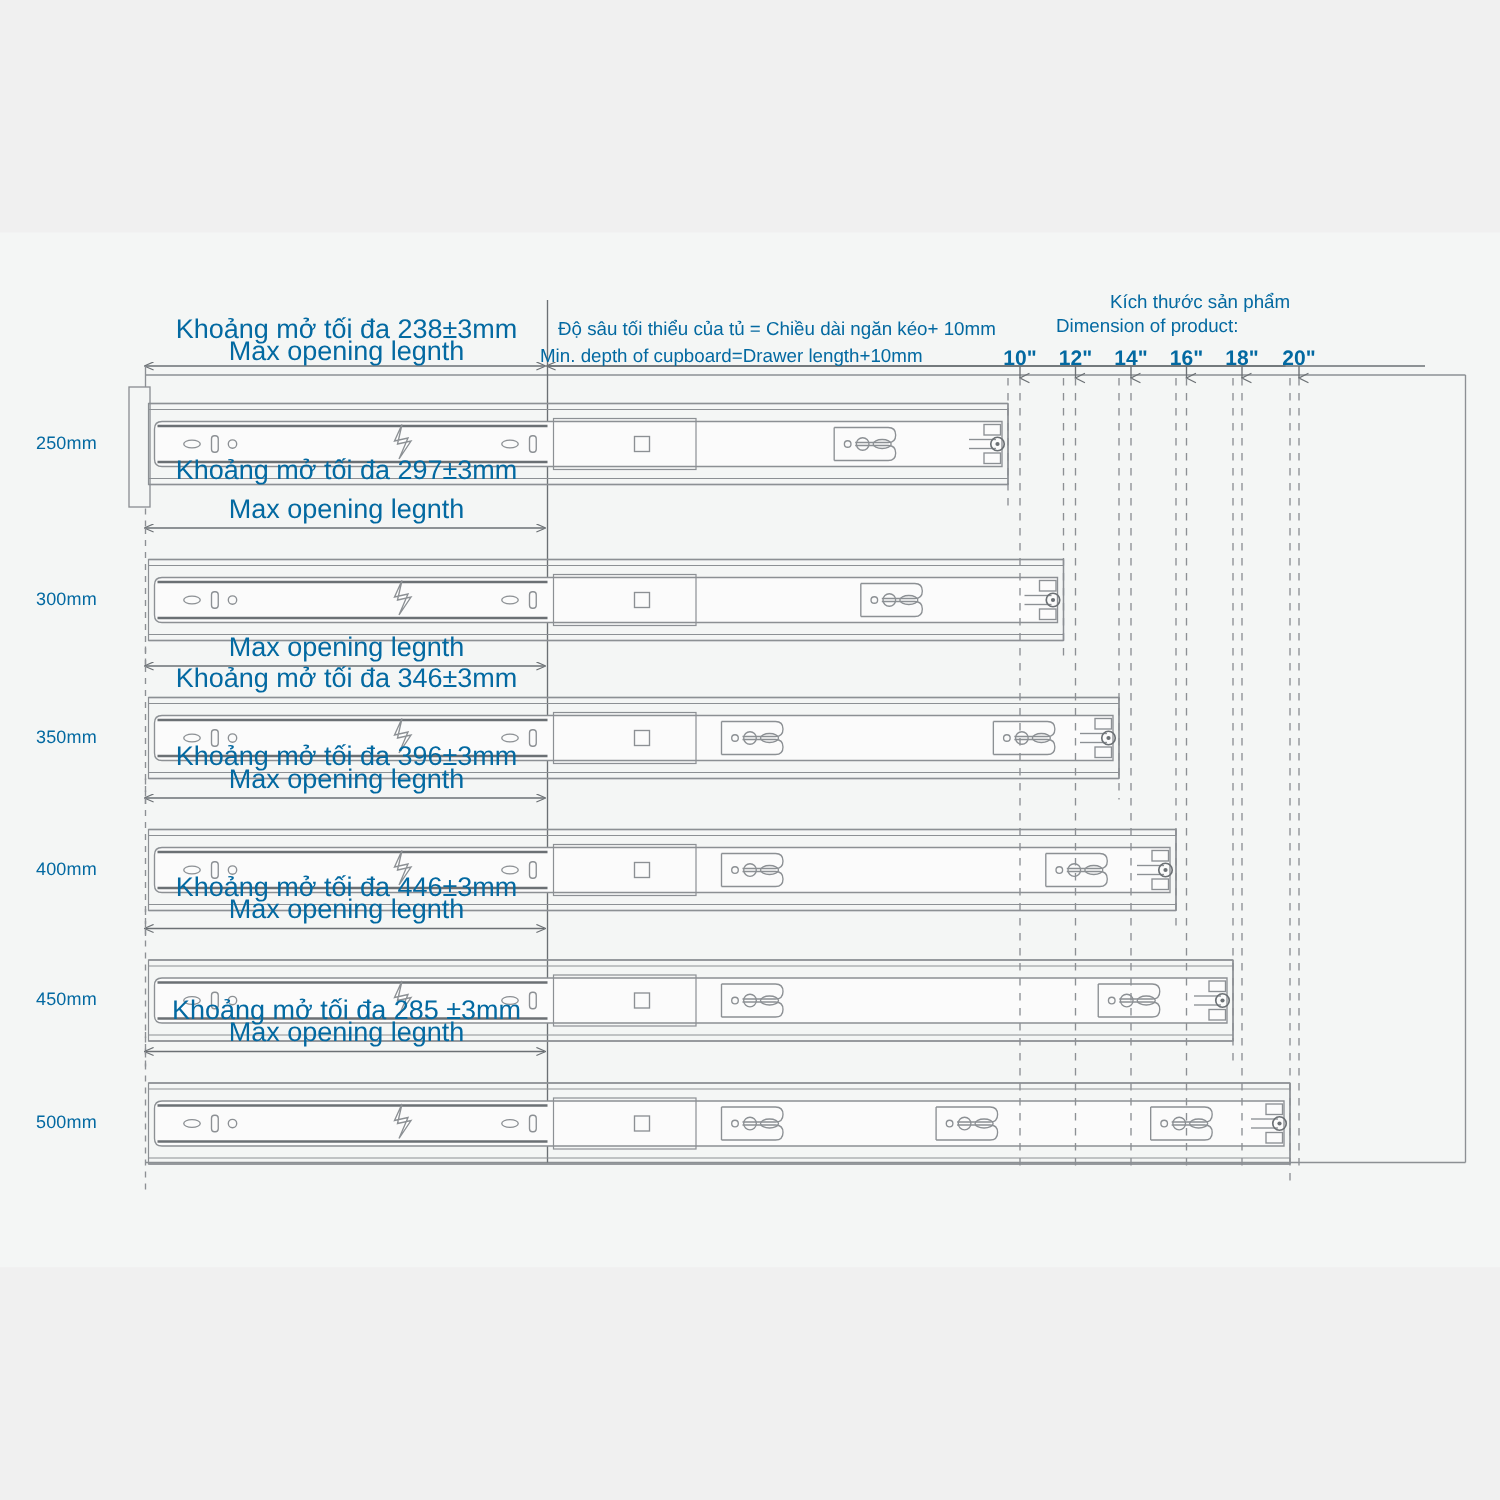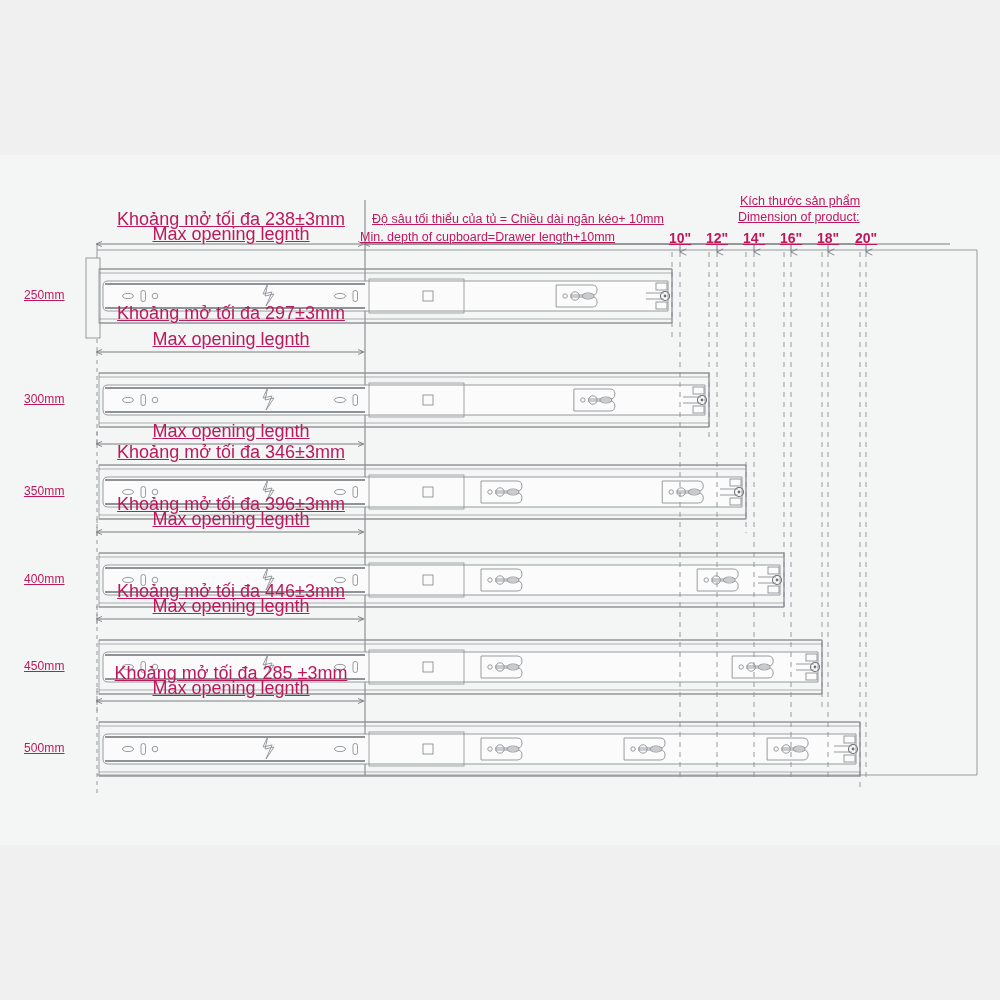--- a/index.html
+++ b/index.html
@@ -10,21 +10,21 @@
     -webkit-font-smoothing:antialiased;
   }
   #stage{position:relative;width:1000px;height:1000px;}
   .band{position:absolute;left:0;width:1000px;}
   #band-top{top:0;height:155px;background:#f0f0f0;}
   #band-mid{top:155px;height:690px;background:#f4f6f5;}
   #band-bot{top:845px;height:155px;background:#f0f0f0;}
 
   svg#draw{position:absolute;left:0;top:0;width:1000px;height:1000px;}
 
-  .lbl{position:absolute;color:#be185d;white-space:nowrap;text-decoration:underline;}
+  .lbl{position:absolute;color:#0369a1;white-space:nowrap;}
   .size-lbl{font-size:12px;letter-spacing:.1px;}
   .dim-lbl{font-size:18px;text-align:right;line-height:15px;}
   .hdr-lbl{font-size:12.5px;line-height:16px;}
   .inch-lbl{font-size:14px;font-weight:bold;}
   .center{transform:translateX(-50%);}
 </style>
 </head>
 <body>
 
 <div id="stage">
@@ -290,21 +290,21 @@
         <line x1="717" y1="252" x2="717" y2="779" stroke="#8c9094" stroke-width="0.9" fill="none" stroke-dasharray="5 5"></line>
         <line x1="754" y1="252" x2="754" y2="779" stroke="#8c9094" stroke-width="0.9" fill="none" stroke-dasharray="5 5"></line>
         <line x1="791" y1="252" x2="791" y2="779" stroke="#8c9094" stroke-width="0.9" fill="none" stroke-dasharray="5 5"></line>
         <line x1="828" y1="252" x2="828" y2="779" stroke="#8c9094" stroke-width="0.9" fill="none" stroke-dasharray="5 5"></line>
         <line x1="866" y1="252" x2="866" y2="779" stroke="#8c9094" stroke-width="0.9" fill="none" stroke-dasharray="5 5"></line>
       </g>
   </svg>
 
   <div id="labels">
       <div class="lbl hdr-lbl" style="left: 740px; top: 193px;">Kích thước sản phẩm</div>
-      <div class="lbl hdr-lbl" style="left: 738px; top: 209px;">Dimension of product:</div>
+      <div class="lbl hdr-lbl" style="left: 704px; top: 209px;">Dimension of product:</div>
       <div class="lbl hdr-lbl" style="left: 372px; top: 211px;">Độ sâu tối thiểu của tủ = Chiều dài ngăn kéo+ 10mm</div>
       <div class="lbl hdr-lbl" style="left: 360px; top: 229px;">Min. depth of cupboard=Drawer length+10mm</div>
       <div class="lbl inch-lbl center" style="left: 680px; top: 230px;">10"</div>
       <div class="lbl inch-lbl center" style="left: 717px; top: 230px;">12"</div>
       <div class="lbl inch-lbl center" style="left: 754px; top: 230px;">14"</div>
       <div class="lbl inch-lbl center" style="left: 791px; top: 230px;">16"</div>
       <div class="lbl inch-lbl center" style="left: 828px; top: 230px;">18"</div>
       <div class="lbl inch-lbl center" style="left: 866px; top: 230px;">20"</div>
       <div class="lbl size-lbl" style="left: 24px; top: 288px;">250mm</div>
       <div class="lbl dim-lbl center" style="left: 231px; top: 212px;">Khoảng mở tối đa 238±3mm</div>

